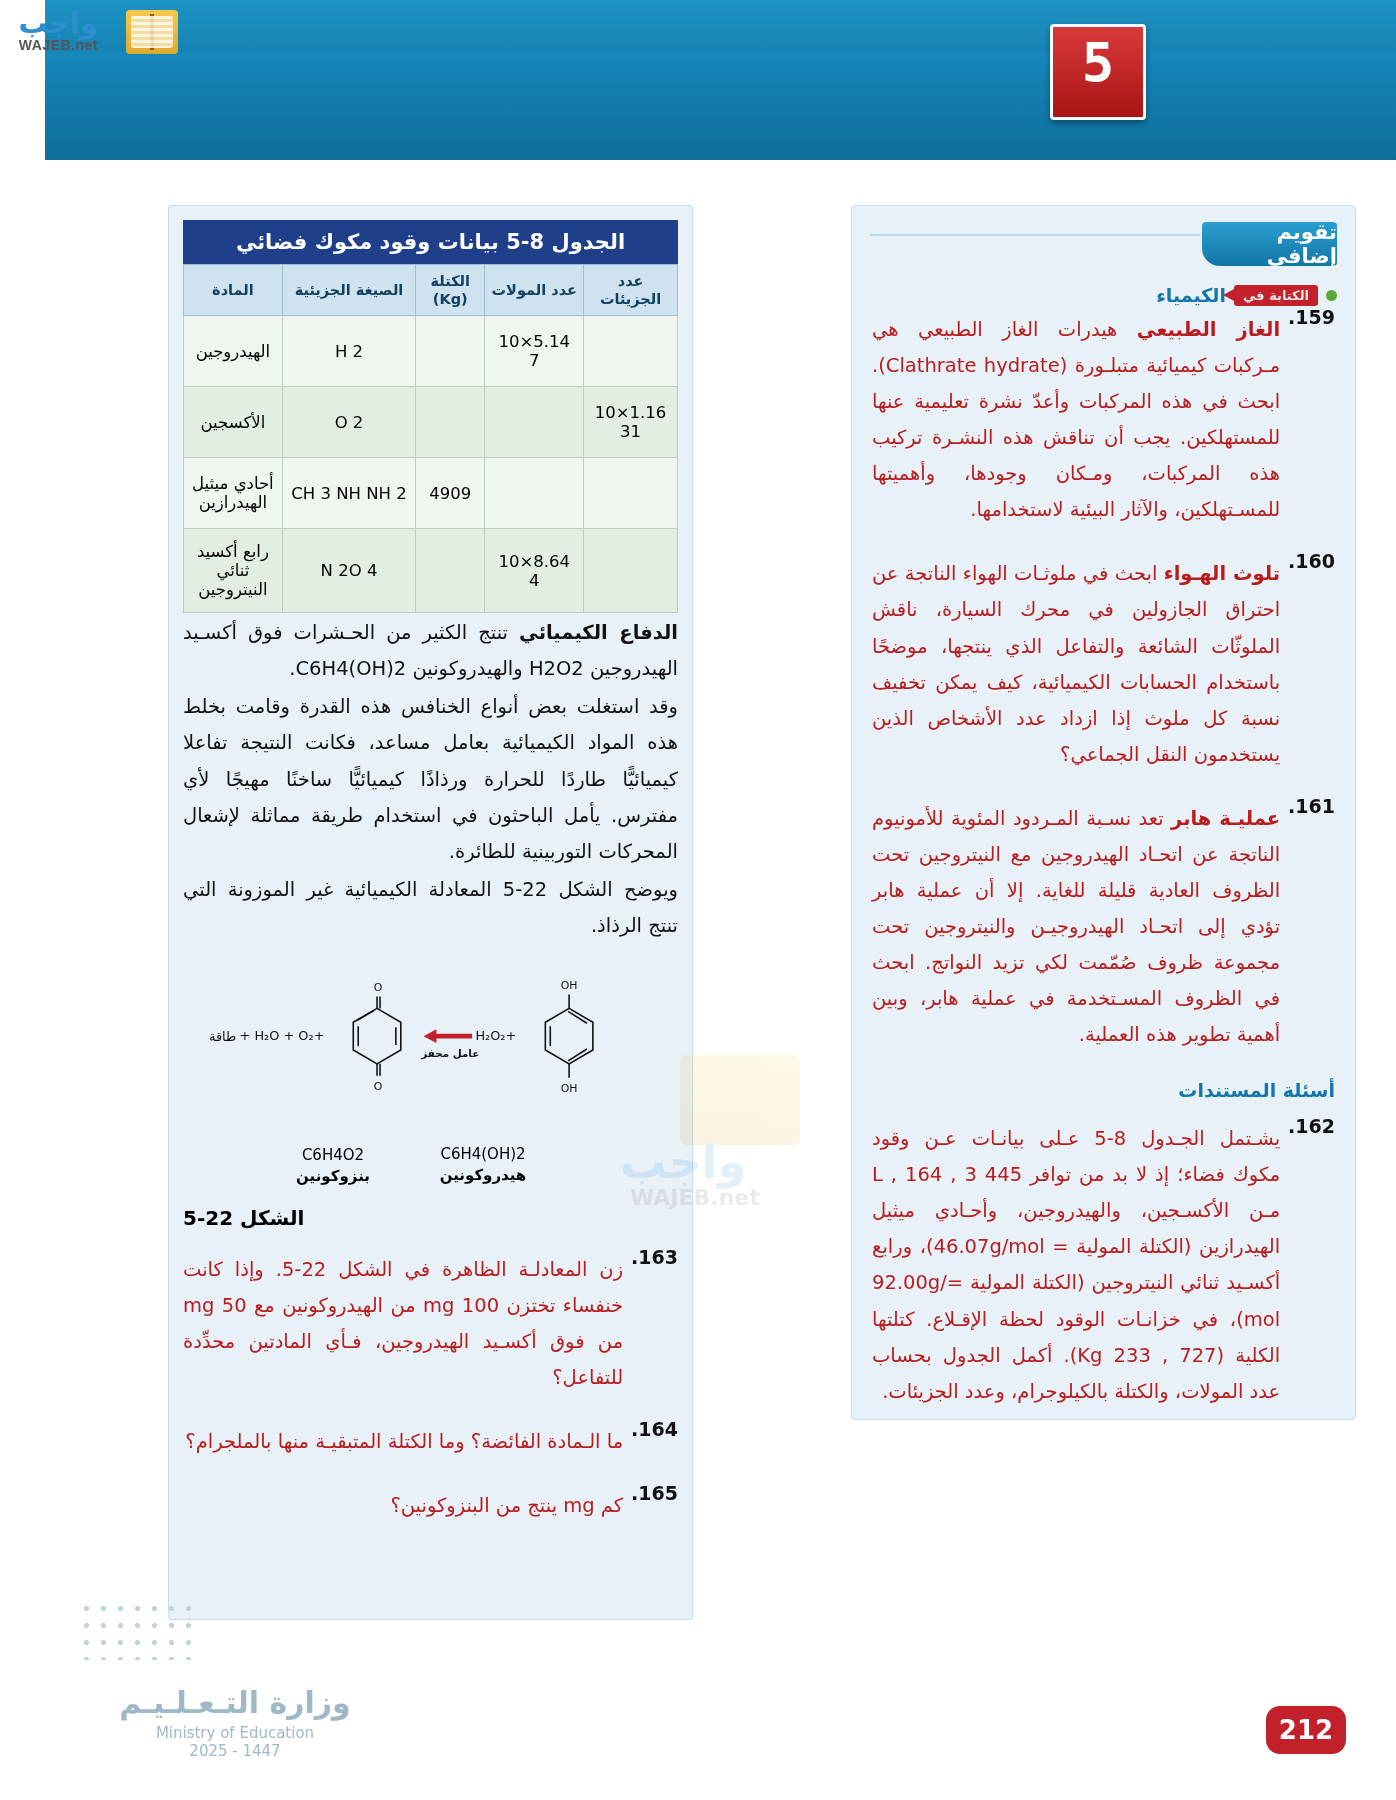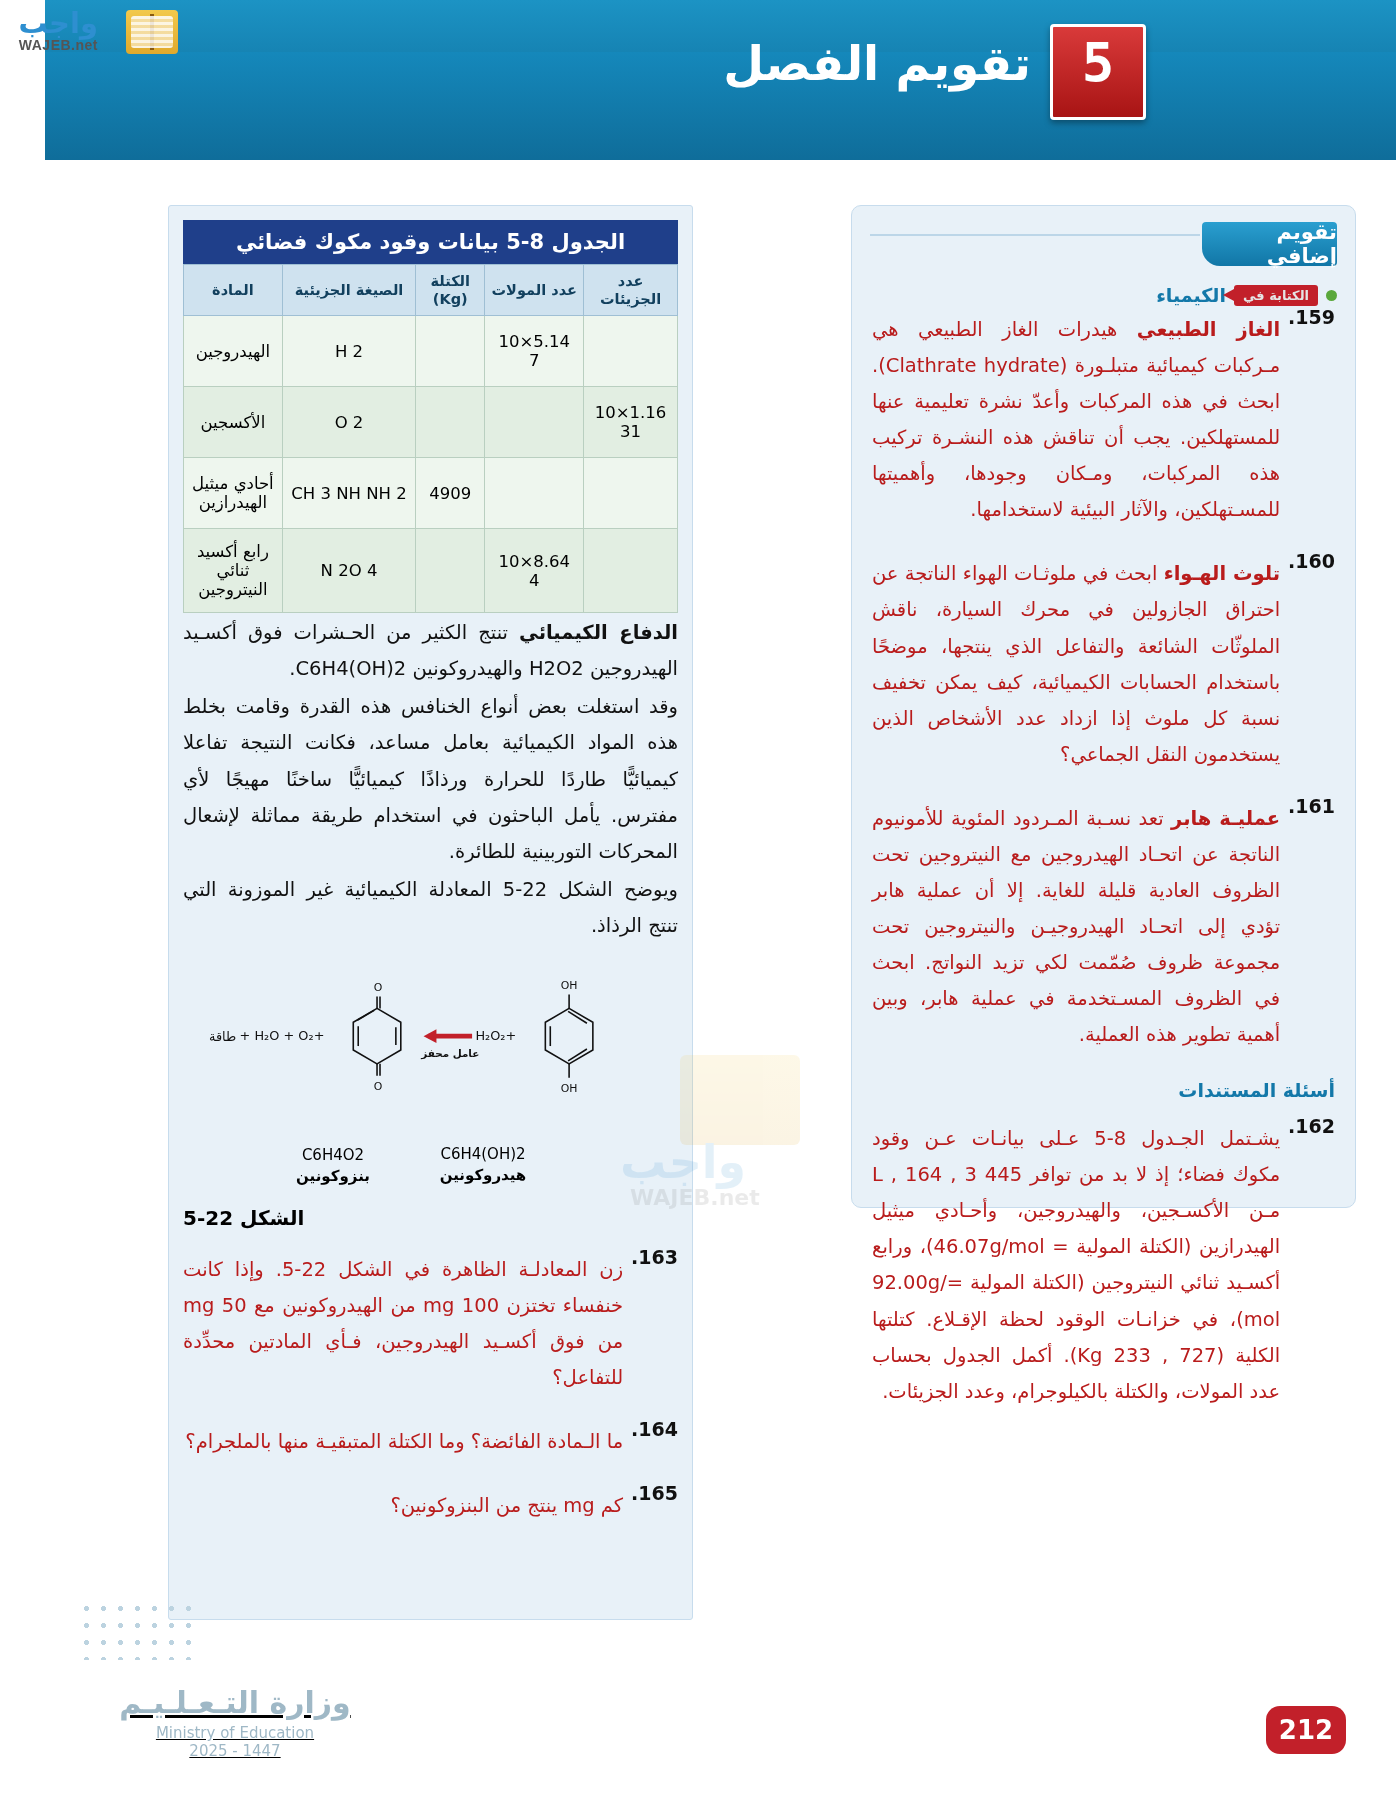--- a/index.html
+++ b/index.html
@@ -31,22 +31,22 @@
   .chapter-num-box{position:absolute;right:250px;top:24px;width:90px;height:90px;
      background:linear-gradient(180deg,#d93a3a,#a81414);border:3px solid #ffffff;border-radius:4px;
      box-shadow:0 3px 6px rgba(0,0,0,.35);}
   .chapter-num{position:absolute;left:0;top:4px;width:90px;text-align:center;font-size:54px;color:#fff;font-weight:bold;
      font-family:"DejaVu Sans Mono",monospace;}
 
   
   .page{position:absolute;left:0;top:175px;width:1396px;height:1625px;background:#fff;}
 
   
-  .col-right{position:absolute;right:40px;top:30px;width:505px;height:1003px;
-     background:#e8f1f8;border:1px solid #c7dced;border-radius:10px;padding:18px 20px 36px 20px;box-sizing:border-box;}
+  .col-right{position:absolute;right:40px;top:30px;width:505px;height:1215px;
+     background:#e8f1f8;border:1px solid #c7dced;border-radius:4px;padding:18px 20px 36px 20px;box-sizing:border-box;}
   .col-left{position:absolute;left:168px;top:30px;width:525px;height:1415px;
      background:#e8f1f8;border:1px solid #c7dced;border-radius:3px;padding:14px 14px 12px 14px;box-sizing:border-box;}
 
   .eval-tab{position:absolute;right:18px;top:16px;width:135px;height:44px;
      background:linear-gradient(180deg,#2a9fd0,#1176a6);border-radius:4px 4px 4px 18px;
      color:#fff;font-size:21px;font-weight:bold;display:flex;align-items:center;justify-content:center;}
   .eval-rule{position:absolute;right:155px;top:28px;width:330px;height:20px;border-top:2px solid #bcd6e8;}
 
   .sec-writing{position:absolute;right:18px;top:78px;display:flex;align-items:center;gap:8px;}
   .badge-red{background:#c2202a;color:#e5e5e5;font-size:13px;font-weight:bold;padding:3px 9px;border-radius:3px;
@@ -86,21 +86,21 @@
   .lbl .n{font-weight:bold;font-size:15px;}
 
   
   .wm{position:absolute;left:560px;top:880px;width:360px;height:190px;opacity:.13;pointer-events:none;}
   .wm .wm-t{position:absolute;left:60px;top:80px;font-size:46px;font-weight:bold;color:#2e8fd0;}
   .wm .wm-s{position:absolute;left:70px;top:130px;font-size:22px;font-weight:bold;color:#666;direction:ltr;}
   .wm .wm-b{position:absolute;left:120px;top:0;width:120px;height:90px;border-radius:6px;
      background:linear-gradient(180deg,#f2c94c,#e0a92c);}
 
   
-  .moe{position:absolute;left:70px;bottom:40px;width:330px;text-align:center;text-decoration:underline;}
+  .moe{position:absolute;left:70px;bottom:40px;width:330px;text-align:center;}
   .moe .ar{font-size:30px;color:#9fb8c6;font-weight:bold;letter-spacing:4px;}
   .moe .en{font-size:15px;color:#9fb8c6;direction:ltr;margin-top:4px;}
   .moe .yr{font-size:15px;color:#9fb8c6;direction:ltr;}
   .dots{position:absolute;left:78px;bottom:140px;width:120px;height:60px;
      background-image:radial-gradient(#bcd3e0 2.4px, transparent 2.6px);
      background-size:17px 17px;}
   .pagenum{position:absolute;right:50px;bottom:46px;width:80px;height:48px;background:#c2202a;color:#fff;
      display:flex;align-items:center;justify-content:center;font-size:26px;font-weight:bold;border-radius:14px;}
 </style>
 </head>
@@ -110,21 +110,20 @@
   <div class="top-blue"></div>
   <div class="top-blue-inner"></div>
   <div class="left-strip"></div>
 
   <div class="logo-wajeb">
     <div class="wj-text">واجب</div>
     <div class="wj-sub">WAJEB.net</div>
     <div class="logo-book"></div>
   </div>
 
-  <div class="chapter-title">تقويم الفصل</div>
   <div class="chapter-num-box">
     <div class="chapter-num">5</div>
   </div>
 </div>
 
 <div class="page">
 
   <div class="col-right">
     <div class="eval-rule"></div>
     <div class="eval-tab">تقويم إضافي</div>

